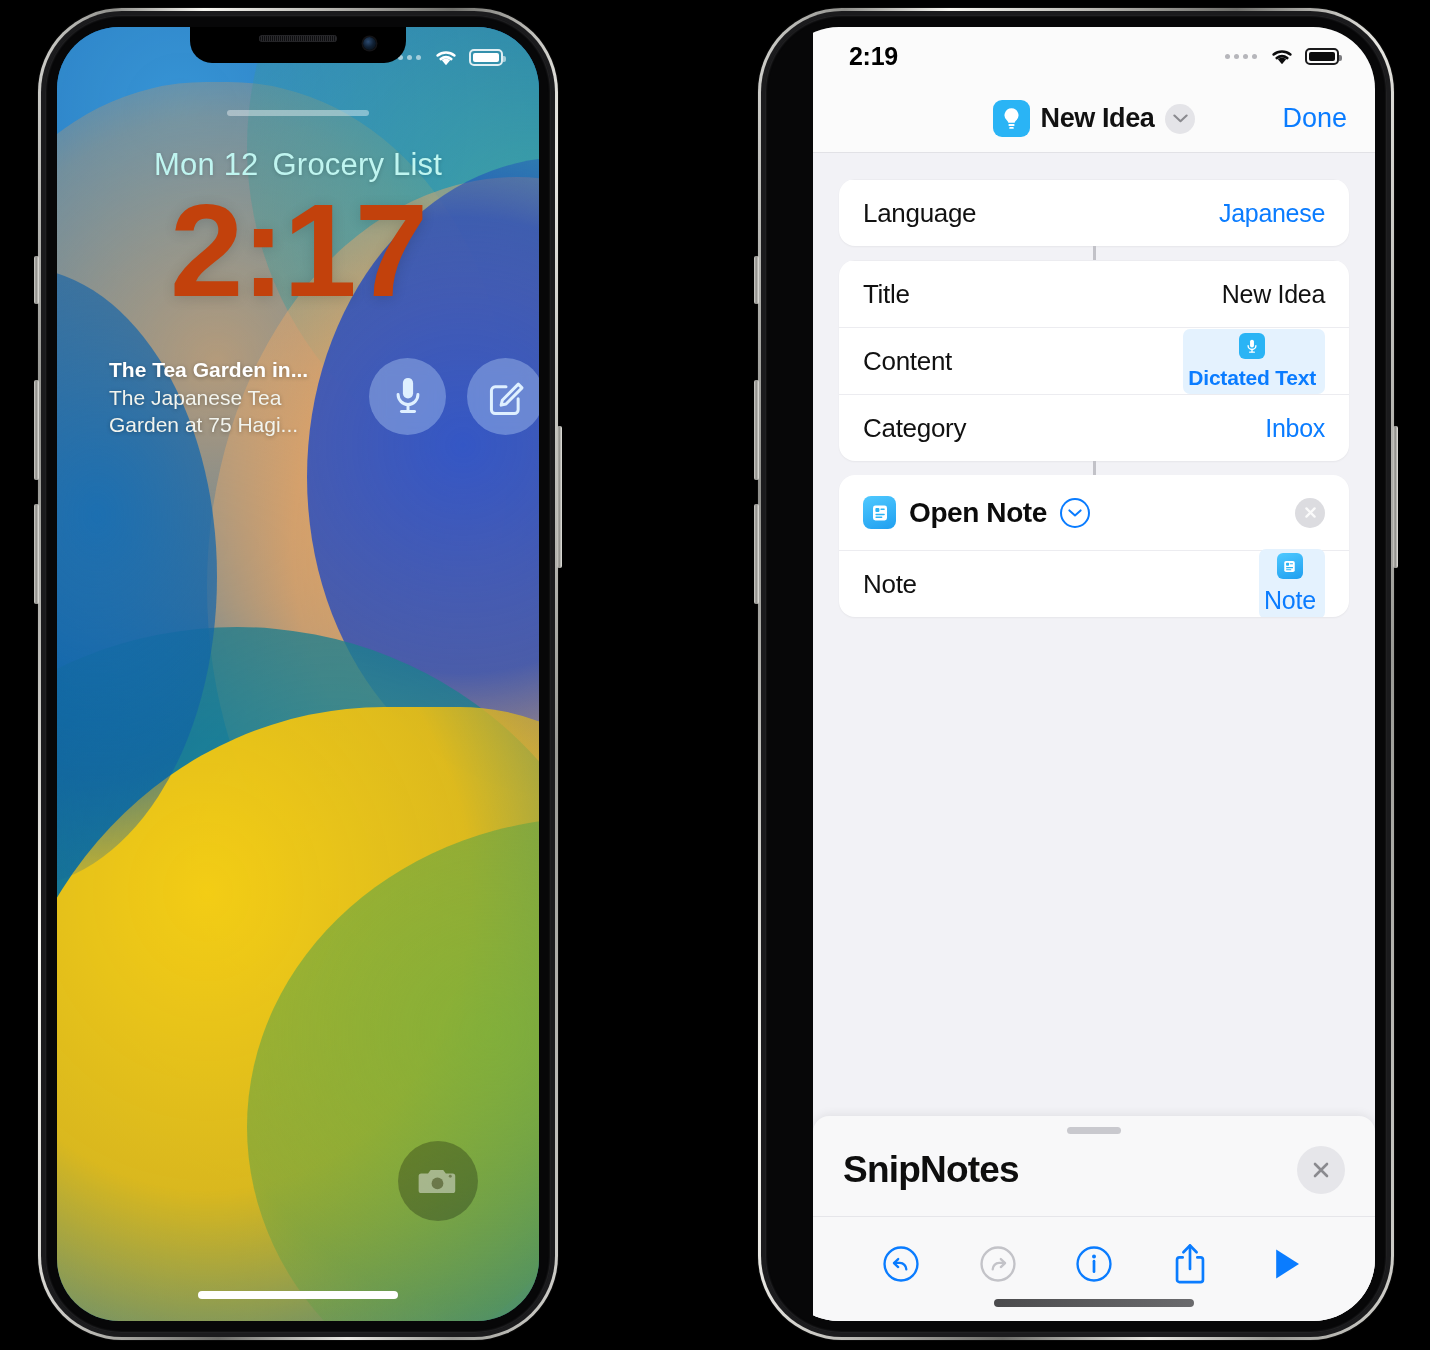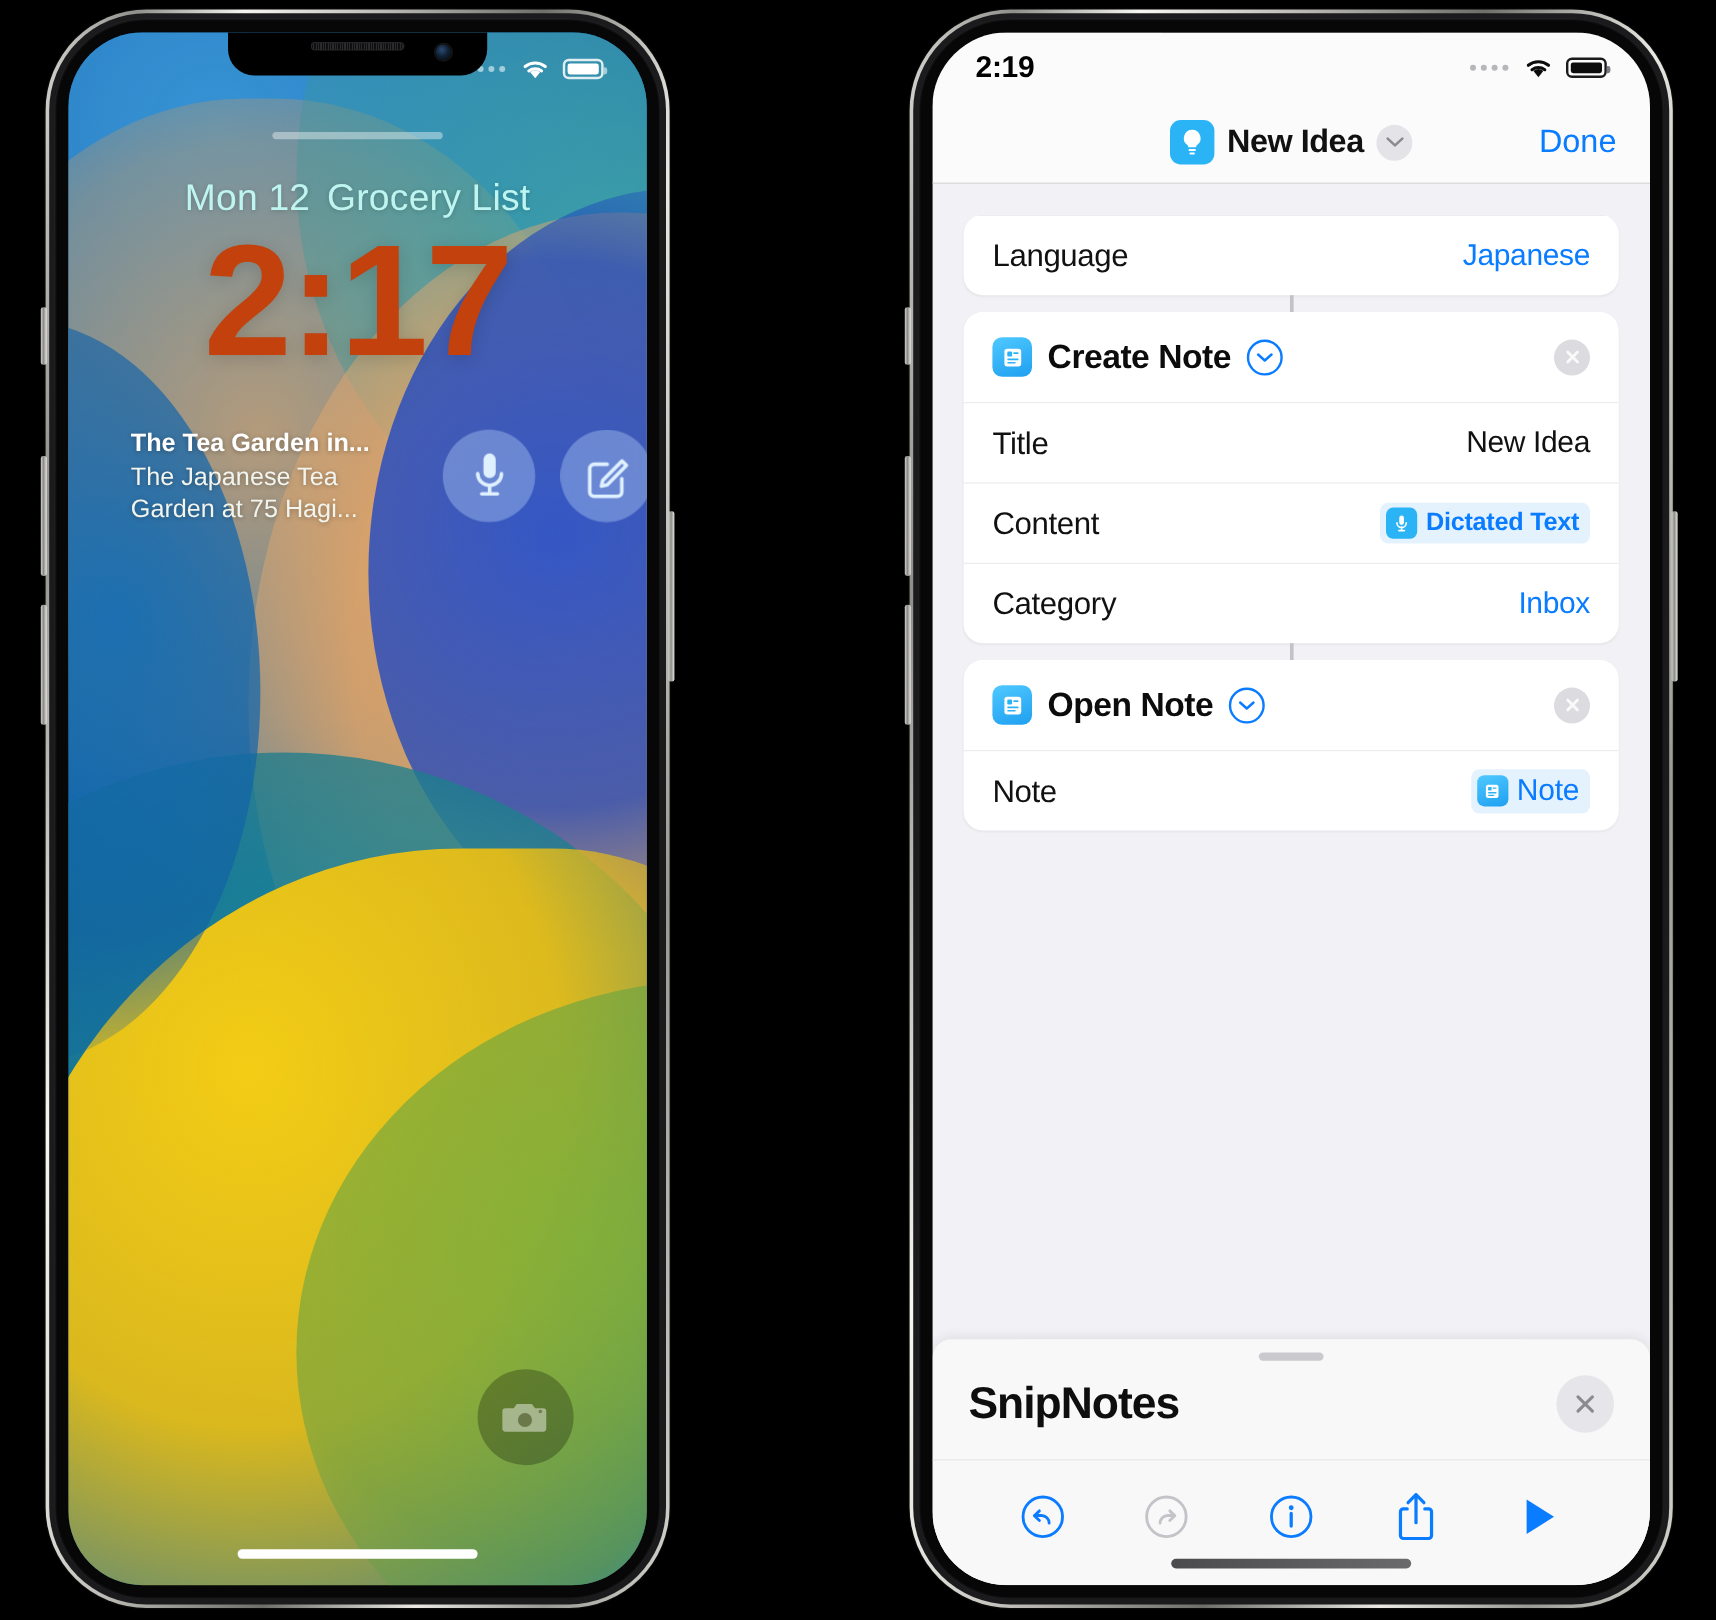--- a/index.html
+++ b/index.html
@@ -93,21 +93,21 @@
     position: absolute; right: 61px; bottom: 100px; width: 80px; height: 80px;
     border-radius: 50%; background: rgba(0,0,0,.26);
     display: flex; align-items: center; justify-content: center; z-index: 25;
   }
   .home-bar {
     position: absolute; bottom: 22px; left: 50%; transform: translateX(-50%);
     width: 200px; height: 8px; border-radius: 4px; background: #fff; z-index: 30;
   }
 
   
-  .sc-screen { position: absolute; inset: 0; background: #404040; display: flex; flex-direction: column; }
+  .sc-screen { position: absolute; inset: 0; background: #404040; display: flex; flex-direction: column; margin-left: 36px; }
   .sc-statusbar {
     height: 58px; flex: none; display: flex; align-items: center; padding: 0 36px;
     background: #fbfbfb; color: #000; position: relative; z-index: 50;
   }
   .sc-statusbar .clock { font-size: 25px; font-weight: 600; letter-spacing: -.3px; }
   .sc-statusbar .right { margin-left: auto; display: flex; align-items: center; }
   .sc-statusbar .sig { display: flex; gap: 4px; margin-right: 12px; }
   .sc-statusbar .sig i { width: 5px; height: 5px; border-radius: 50%; background: #b6b6bb; display:block; }
   .batt-dark { width: 34px; height: 17px; border: 2px solid #1b1b1d; border-radius: 5px; position: relative; }
   .batt-dark::after { content:""; position:absolute; right:-5px; top:5px; width:3px; height:6px; border-radius:0 2px 2px 0; background:#7c7c80; }
@@ -131,21 +131,21 @@
   .ic-mic { background: #2ab4f5; }
   .ic-note { background: linear-gradient(160deg,#4fc9ff,#1f9ff0); }
   .card-head .ttl { font-size: 28px; font-weight: 600; color: #0c0c0c; letter-spacing: -.4px; }
   .card-head .chev-ring { width: 30px; height: 30px; border-radius: 50%; border: 2px solid #0a7cff; display:flex; align-items:center; justify-content:center; flex:none; }
   .card-head .xbtn { margin-left: auto; width: 30px; height: 30px; border-radius: 50%; background: #dcdce0; display:flex; align-items:center; justify-content:center; flex:none; }
   .row { display: flex; align-items: center; height: 67px; padding: 0 24px; border-top: 1px solid #ececf0; }
   .row .lbl { font-size: 26px; color: #111; letter-spacing: -.3px; }
   .row .val { margin-left: auto; font-size: 25px; letter-spacing: -.3px; }
   .val.blue { color: #0a7cff; }
   .val.dark { color: #111; }
-  .token { margin-left: auto; display: inline-flex; align-items: center; gap: 7px; background: #e4f2fe; border-radius: 7px; padding: 4px 9px 4px 5px; }
+  .token { margin-left: auto; display: inline-flex; align-items: center; gap: 7px; background: #e4f2fe; border-radius: 7px; padding: 4px 9px 4px 5px; flex-direction: column; }
   .token .tic { width: 26px; height: 26px; border-radius: 6px; display:flex; align-items:center; justify-content:center; flex:none; }
   .token .tx { font-size: 21px; color: #0a7cff; font-weight: 600; letter-spacing: -.2px; }
   .connector { width: 3px; height: 14px; background: #c2c2c8; margin: 0 auto; }
 
   .sheet {
     position: absolute; left: 0; right: 0; bottom: 0; background: #f8f8f9;
     border-top-left-radius: 16px; border-top-right-radius: 16px;
     box-shadow: 0 -2px 10px rgba(0,0,0,.07); z-index: 20;
   }
   .grabber { width: 54px; height: 7px; border-radius: 4px; background: #c9c9ce; margin: 11px auto 0; }
@@ -317,42 +317,20 @@
             <div class="card">
               <div class="row">
                 <span class="lbl">Language</span>
                 <span class="val blue">Japanese</span>
               </div>
             </div>
 
             <div class="connector"></div>
 
             <div class="card">
-              <div class="card-head">
-                <span class="ic ic-note">
-                  <svg width="20" height="20" viewBox="0 0 20 20">
-                    <rect x="3" y="2.6" width="14" height="14.8" rx="2.4" fill="#fff"></rect>
-                    <rect x="5.4" y="5" width="4" height="4" rx="1" fill="#2ab4f5"></rect>
-                    <rect x="10.4" y="5.6" width="4.4" height="1.4" rx=".7" fill="#2ab4f5"></rect>
-                    <rect x="5.4" y="10.8" width="9.4" height="1.4" rx=".7" fill="#2ab4f5"></rect>
-                    <rect x="5.4" y="13.6" width="7" height="1.4" rx=".7" fill="#2ab4f5"></rect>
-                  </svg>
-                </span>
-                <span class="ttl">Create Note</span>
-                <span class="chev-ring">
-                  <svg width="14" height="8" viewBox="0 0 14 8">
-                      <path d="M1.4 1.4 L7 6.4 L12.6 1.4" stroke="#0a7cff" stroke-width="2" fill="none" stroke-linecap="round" stroke-linejoin="round"></path>
-                    </svg>
-                </span>
-                <span class="xbtn">
-                  <svg width="15" height="15" viewBox="0 0 15 15">
-                      <path d="M3.4 3.4 L11.6 11.6 M11.6 3.4 L3.4 11.6" stroke="#fafafa" stroke-width="2.3" stroke-linecap="round"></path>
-                    </svg>
-                </span>
-              </div>
               <div class="row">
                 <span class="lbl">Title</span>
                 <span class="val dark">New Idea</span>
               </div>
               <div class="row">
                 <span class="lbl">Content</span>
                 <span class="token">
                   <span class="tic" style="background:#2ab4f5;">
                     <svg width="12" height="16" viewBox="0 0 16 21">
                       <rect x="5.4" y="2" width="5.2" height="10.4" rx="2.6" fill="#fff"></rect>

